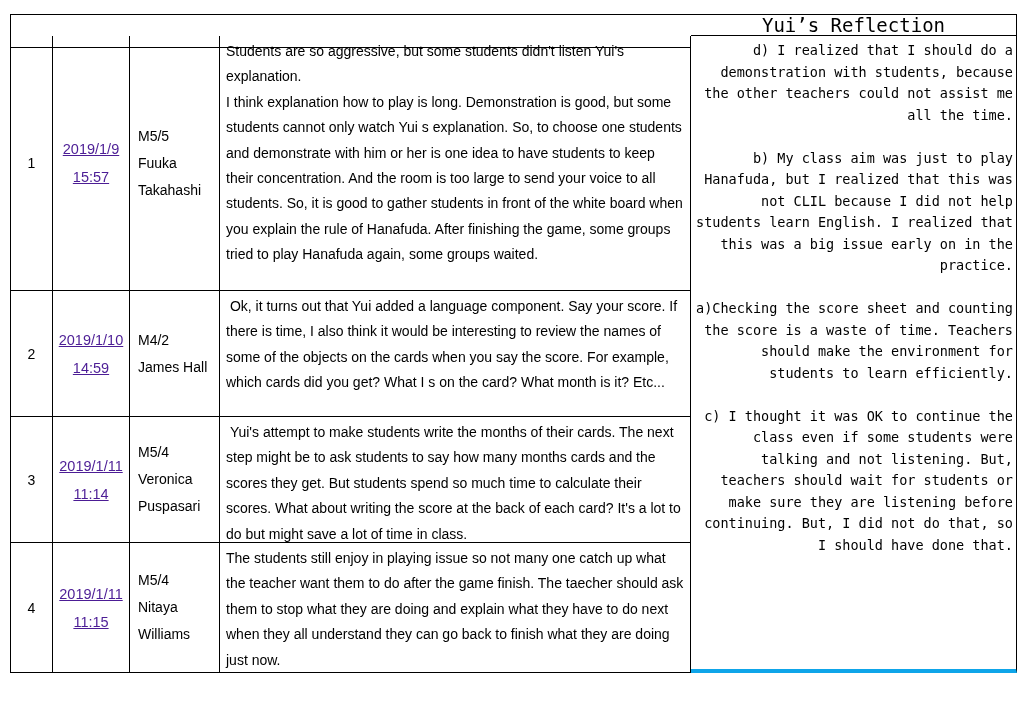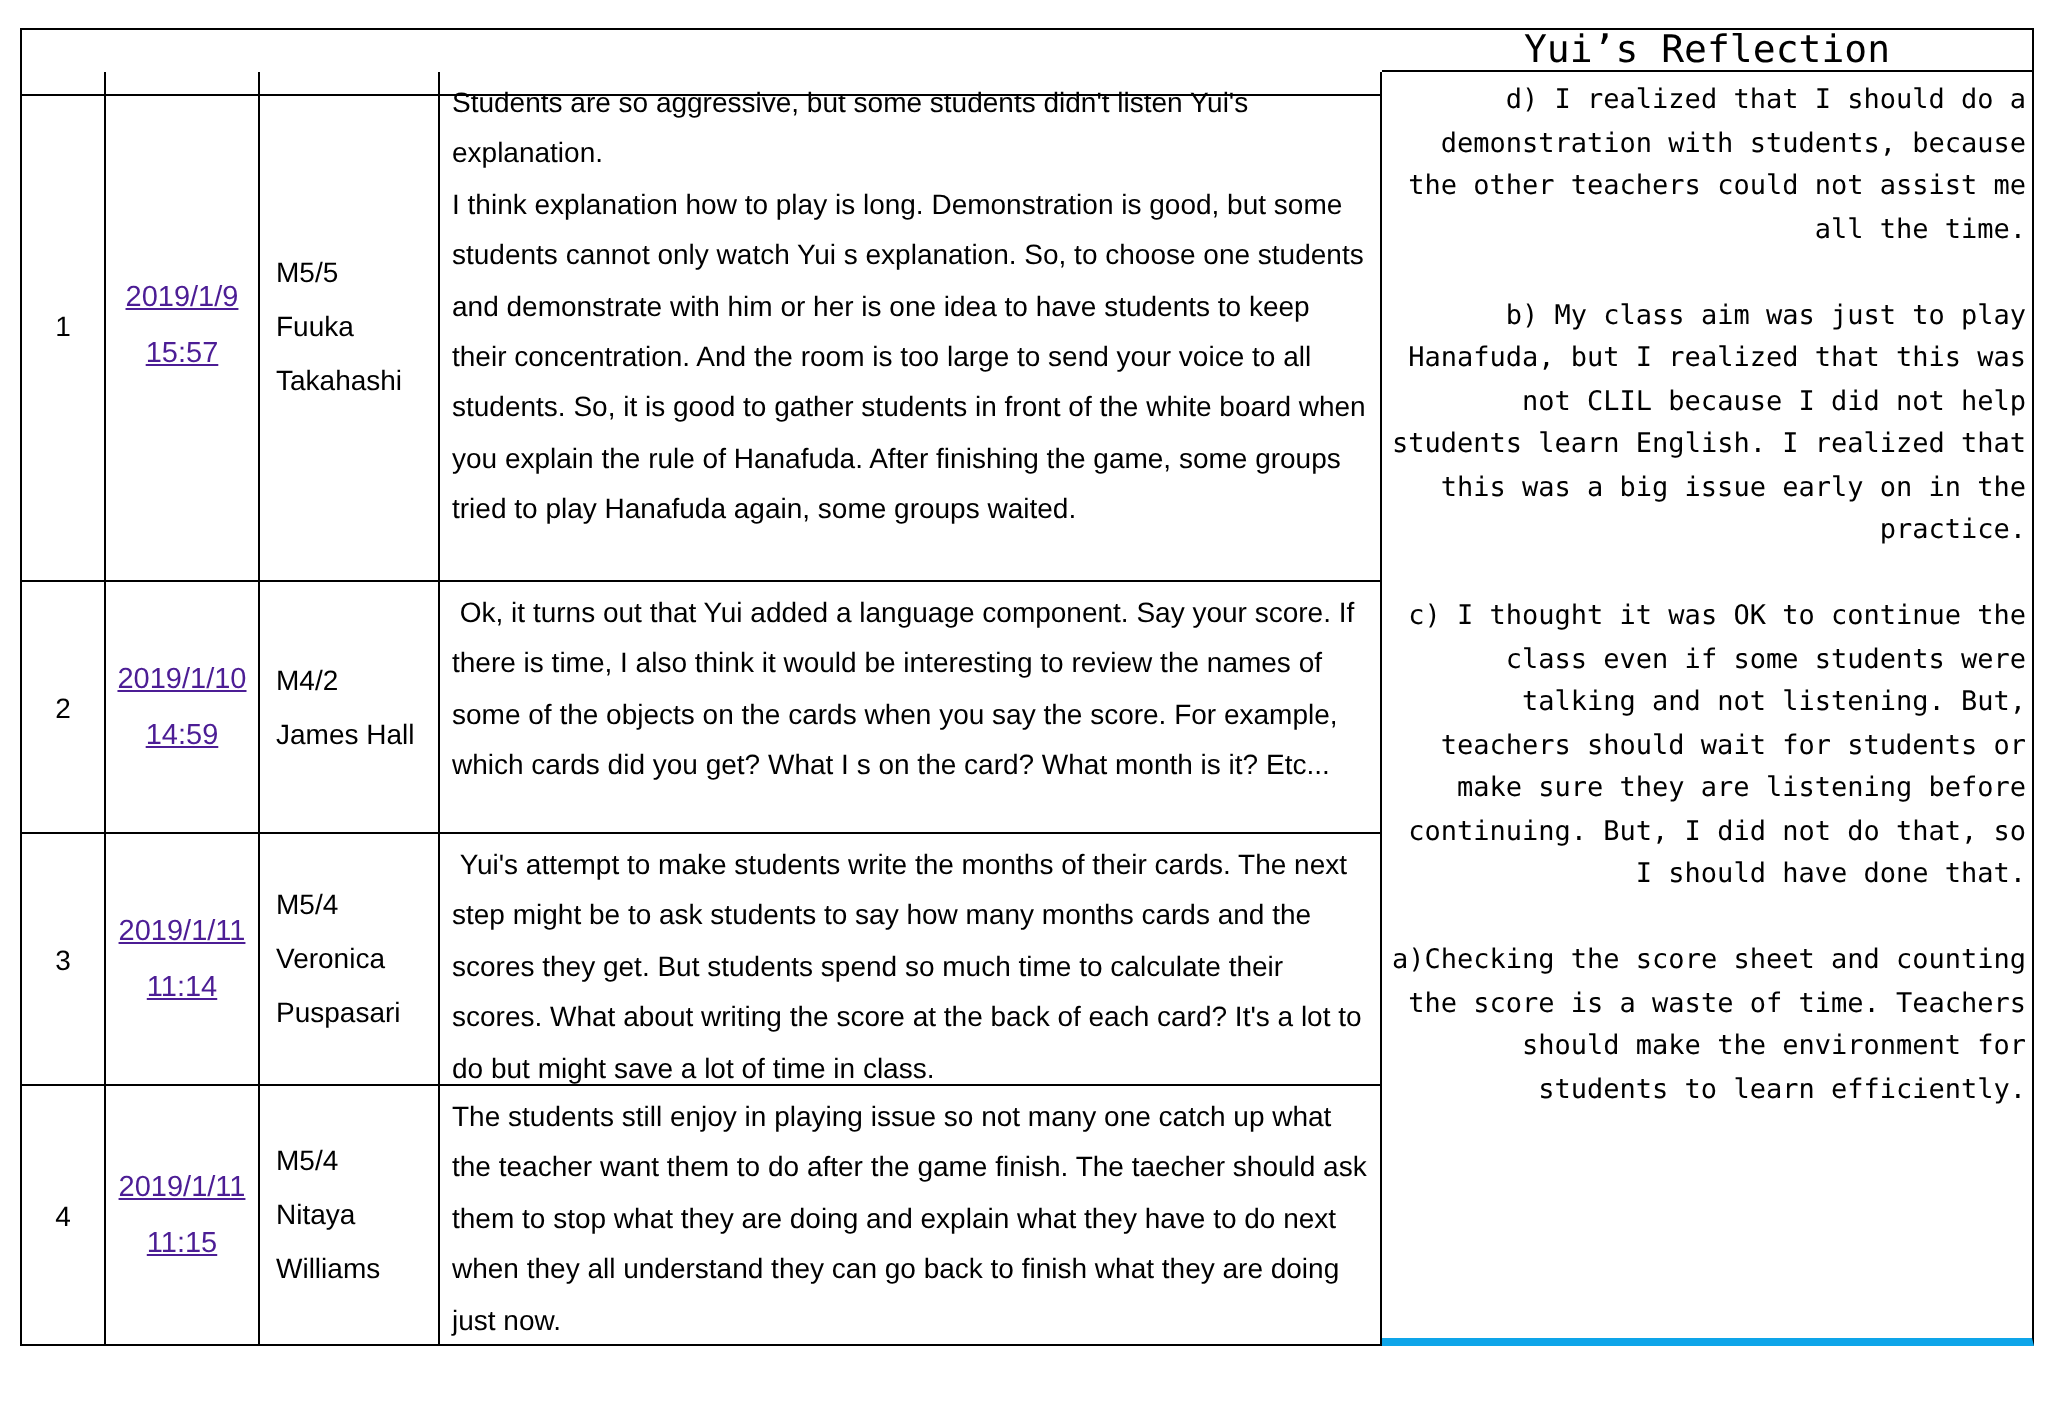--- a/index.html
+++ b/index.html
@@ -158,18 +158,18 @@
 Williams</div>
     <div class="cell comment-cell">The students still enjoy in playing issue so not many one catch up what the teacher want them to do after the game finish. The taecher should ask them to stop what they are doing and explain what they have to do next when they all understand they can go back to finish what they are doing just now.</div>
 
   </div>
 
   <div class="reflection">
     <div class="reflection-header">Yui’s Reflection</div>
     <div class="reflection-body">
       <p>d) I realized that I should do a demonstration with students, because the other teachers could not assist me all the time.</p>
       <p>b) My class aim was just to play Hanafuda, but I realized that this was not CLIL because I did not help students learn English. I realized that this was a big issue early on in the practice.</p>
+      <p>a)Checking the score sheet and counting the score is a waste of time. Teachers should make the environment for students to learn efficiently.</p>
       <p>c) I thought it was OK to continue the class even if some students were talking and not listening. But, teachers should wait for students or make sure they are listening before continuing. But, I did not do that, so I should have done that.</p>
-      <p>a)Checking the score sheet and counting the score is a waste of time. Teachers should make the environment for students to learn efficiently.</p>
     </div>
   </div>
 
 </div>
 
 </body></html>

